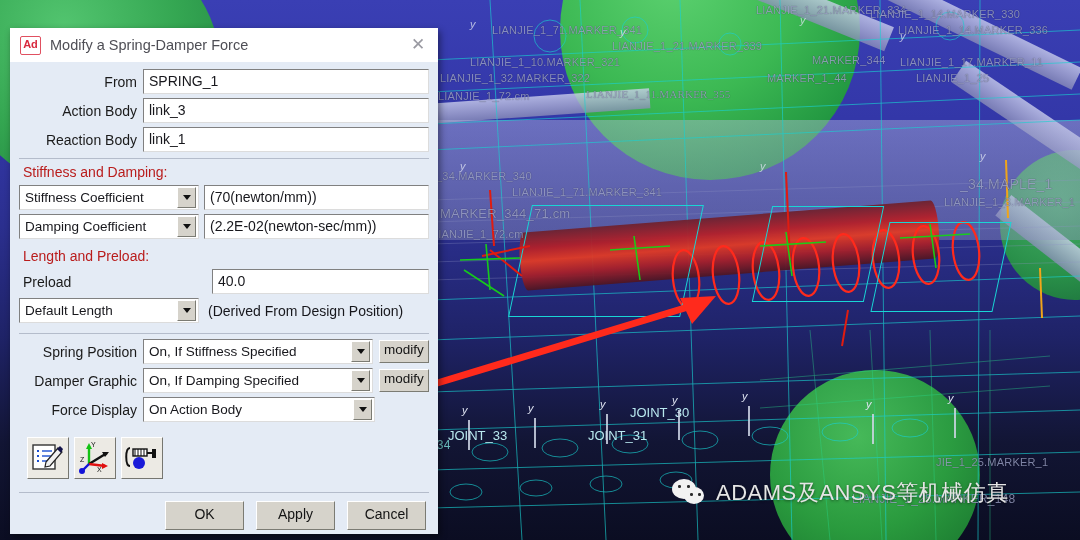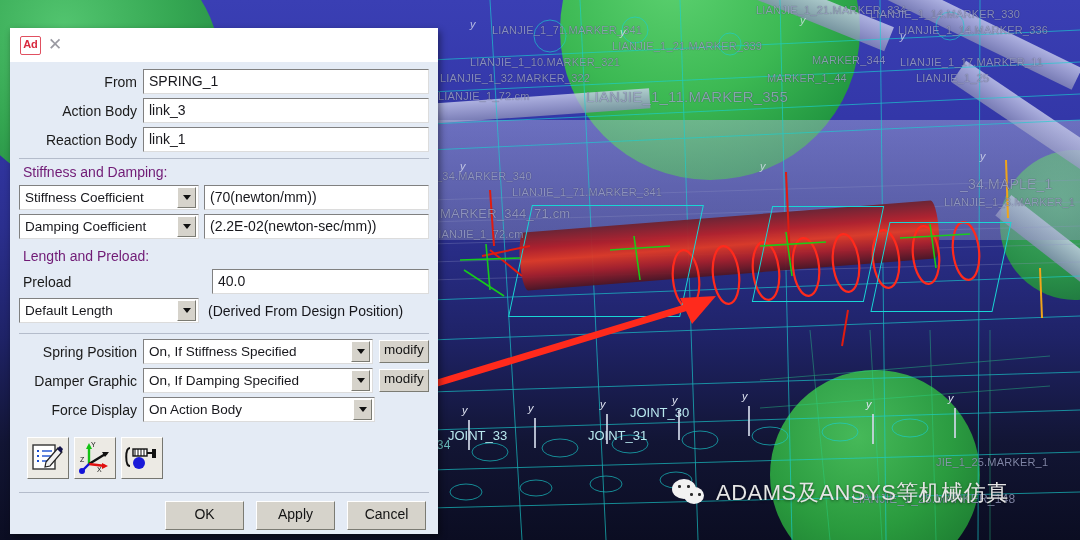--- a/index.html
+++ b/index.html
@@ -108,21 +108,21 @@
 
   .txt{
     flex:1;height:23px;background:#fff;
     border-top:1px solid #808080;border-left:1px solid #808080;
     border-right:1px solid #dcdcdc;border-bottom:1px solid #dcdcdc;
     font-size:14px;color:#17171c;line-height:22px;padding-left:5px;
     font-family:"Liberation Sans",sans-serif;overflow:hidden;white-space:nowrap;
   }
 
   .sect{
-    font-size:14px;color:#701a75;margin:5px 0 3px 13px;
+    font-size:14px;color:#b91c1c;margin:5px 0 3px 13px;
     font-family:"Liberation Sans",sans-serif;
   }
   .hr{height:1px;background:#b4bccb;margin:4px 9px 3px 9px;}
 
   
   .combo{
     height:23px;background:#fff;display:flex;align-items:center;
     border-top:1px solid #808080;border-left:1px solid #808080;
     border-right:1px solid #dcdcdc;border-bottom:1px solid #dcdcdc;
     font-size:13.5px;color:#17171c;position:relative;
@@ -289,21 +289,21 @@
       <div class="cad-label dim" style="left: 492px; top: 24px; font-size: 11px; opacity: 0.8;">LIANJIE_1_71.MARKER_341</div>
       <div class="cad-label dim" style="left: 898px; top: 24px; font-size: 11px; opacity: 0.8;">LIANJIE_1_14.MARKER_336</div>
       <div class="cad-label dim" style="left: 612px; top: 40px; font-size: 11px; opacity: 0.8;">LIANJIE_1_21.MARKER_339</div>
       <div class="cad-label dim" style="left: 470px; top: 56px; font-size: 11px; opacity: 0.8;">LIANJIE_1_10.MARKER_321</div>
       <div class="cad-label dim" style="left: 812px; top: 54px; font-size: 11px; opacity: 0.8;">MARKER_344</div>
       <div class="cad-label dim" style="left: 900px; top: 56px; font-size: 11px; opacity: 0.8;">LIANJIE_1_17.MARKER_11</div>
       <div class="cad-label dim" style="left: 440px; top: 72px; font-size: 11px; opacity: 0.8;">LIANJIE_1_32.MARKER_322</div>
       <div class="cad-label dim" style="left: 748px; top: 72px; font-size: 11px; opacity: 0.8; padding-left: 19px;">MARKER_1_44</div>
       <div class="cad-label dim" style="left: 916px; top: 72px; font-size: 11px; opacity: 0.8;">LIANJIE_1_25</div>
       <div class="cad-label dim" style="left: 438px; top: 90px; font-size: 11px; opacity: 0.8;">LIANJIE_1_72.cm</div>
-      <div class="cad-label dim" style="left: 586px; top: 88px; font-size: 15px; opacity: 0.8;">LIANJIE_1_11.MARKER_355</div>
+      <div class="cad-label dim" style="left: 586px; top: 88px; font-size: 11px; opacity: 0.8; font-family: Liberation Serif, serif;">LIANJIE_1_11.MARKER_355</div>
       <div class="cad-label dim" style="left: 436px; top: 170px; font-size: 11px; opacity: 0.8;">_34.MARKER_340</div>
       <div class="cad-label dim" style="left: 512px; top: 186px; font-size: 11px; opacity: 0.8;">LIANJIE_1_71.MARKER_341</div>
       <div class="cad-label dim" style="left: 440px; top: 206px; font-size: 13px; opacity: 0.8;">MARKER_344_71.cm</div>
       <div class="cad-label dim" style="left: 432px; top: 228px; font-size: 11px; opacity: 0.8;">LIANJIE_1_72.cm</div>
       <div class="cad-label dim" style="left: 960px; top: 176px; font-size: 14px; opacity: 0.8;">_34.MAPLE_1</div>
       <div class="cad-label dim" style="left: 944px; top: 196px; font-size: 11px; opacity: 0.8;">LIANJIE_1_3.MARKER_1</div>
       <div class="cad-label dim" style="left: 852px; top: 492px; font-size: 12px; opacity: 0.8;">LIANJIE_1_25.MARKER_148</div>
       <div class="cad-label dim" style="left: 936px; top: 456px; font-size: 11px; opacity: 0.8;">JIE_1_25.MARKER_1</div>
       <div class="cad-label teal" style="left: 430px; top: 438px; font-size: 12px; opacity: 0.8;">_34</div>
     </div>
@@ -349,20 +349,21 @@
         <i style="left:26px;top:14px;"></i>
     </div>
     <div class="wm-text">ADAMS及ANSYS等机械仿真</div>
   </div>
 </div>
 
 <div id="dialog">
 
   <div id="titlebar">
     <div class="ad-icon">Ad</div>
+    <div id="dlg-title">Modify a Spring-Damper Force</div>
     <div class="close-x">✕</div>
   </div>
 
   <div id="dlgbody">
 
     <div class="row" style="margin-top:5px;">
       <div class="lab w">From</div>
       <div class="txt">SPRING_1</div>
     </div>
 

